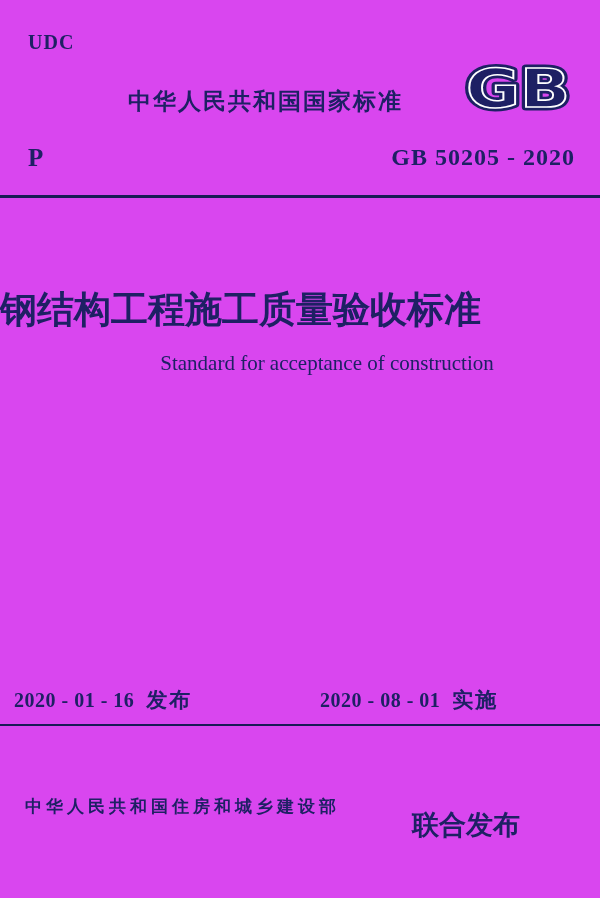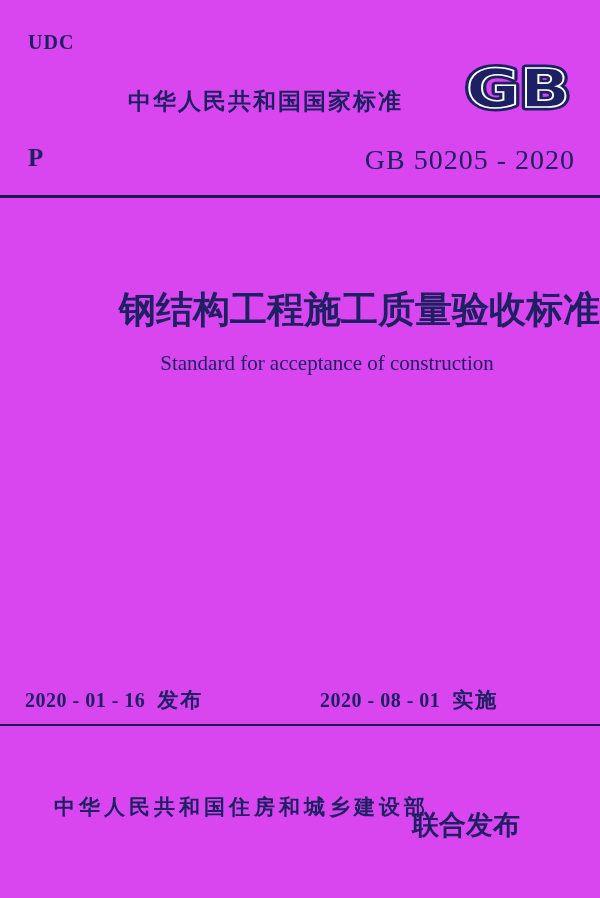--- a/index.html
+++ b/index.html
@@ -25,70 +25,69 @@
     font-size:25px;font-weight:bold;
   }
   .header-title{
     left:128px;top:86px;
     font-family:"Liberation Sans", sans-serif;
     font-size:23px;font-weight:bold;
     letter-spacing:2px;white-space:nowrap;
   }
   .std-code{
     right:25px;top:144px;
-    font-size:28px;font-weight:normal;
+    font-size:24px;font-weight:bold;
     letter-spacing:1px;white-space:nowrap;
   }
   .gb-logo{left:462px;top:56px;width:112px;height:63px;}
   .rule-top{
     left:0;top:195px;width:600px;height:3px;
     background:#191a55;
   }
 
   
   .title-zh{
     left:0;top:285px;width:600px;
-    text-align:right;
+    text-align:left;
     font-size:37px;font-weight:bold;
     letter-spacing:0px;white-space:nowrap;
   }
   .title-en{
     left:0;top:349px;width:596px;
     text-align:center;
     font-size:21px;font-weight:normal;
     line-height:28px;
     padding-left:29px;
   }
 
   
   .dates-row{left:0;top:686px;width:600px;height:28px;}
   .date-group{position:absolute;white-space:nowrap;top:0;}
-  .date-left{left:25px;}
+  .date-left{left:14px;}
   .date-right{left:320px;text-align:right;}
   .date-num{
     font-family:"Liberation Serif", serif;
     font-size:20px;font-weight:bold;letter-spacing:0.5px;
   }
   .date-label{
     font-family:"Liberation Sans", sans-serif;
     font-size:21px;font-weight:bold;letter-spacing:2px;
     margin-left:12px;
   }
   .rule-bottom{
     left:0;top:724px;width:600px;height:2px;
     background:#191a55;
   }
 
   
   .publishers{
     left:25px;top:792px;width:372px;
     font-family:"Liberation Sans", sans-serif;
-    font-size:21px;font-weight:bold;
+    font-size:17px;font-weight:bold;
     line-height:30px;
-    margin-left:29px;
   }
   .pub-line1{letter-spacing:4px;margin-right:-4px;white-space:nowrap;}
   .pub-line2{letter-spacing:18px;margin-right:-18px;white-space:nowrap;}
   .joint-label{
     left:412px;top:807px;
     font-family:"Liberation Sans", sans-serif;
     font-size:27px;font-weight:bold;
     white-space:nowrap;
   }
 </style>

